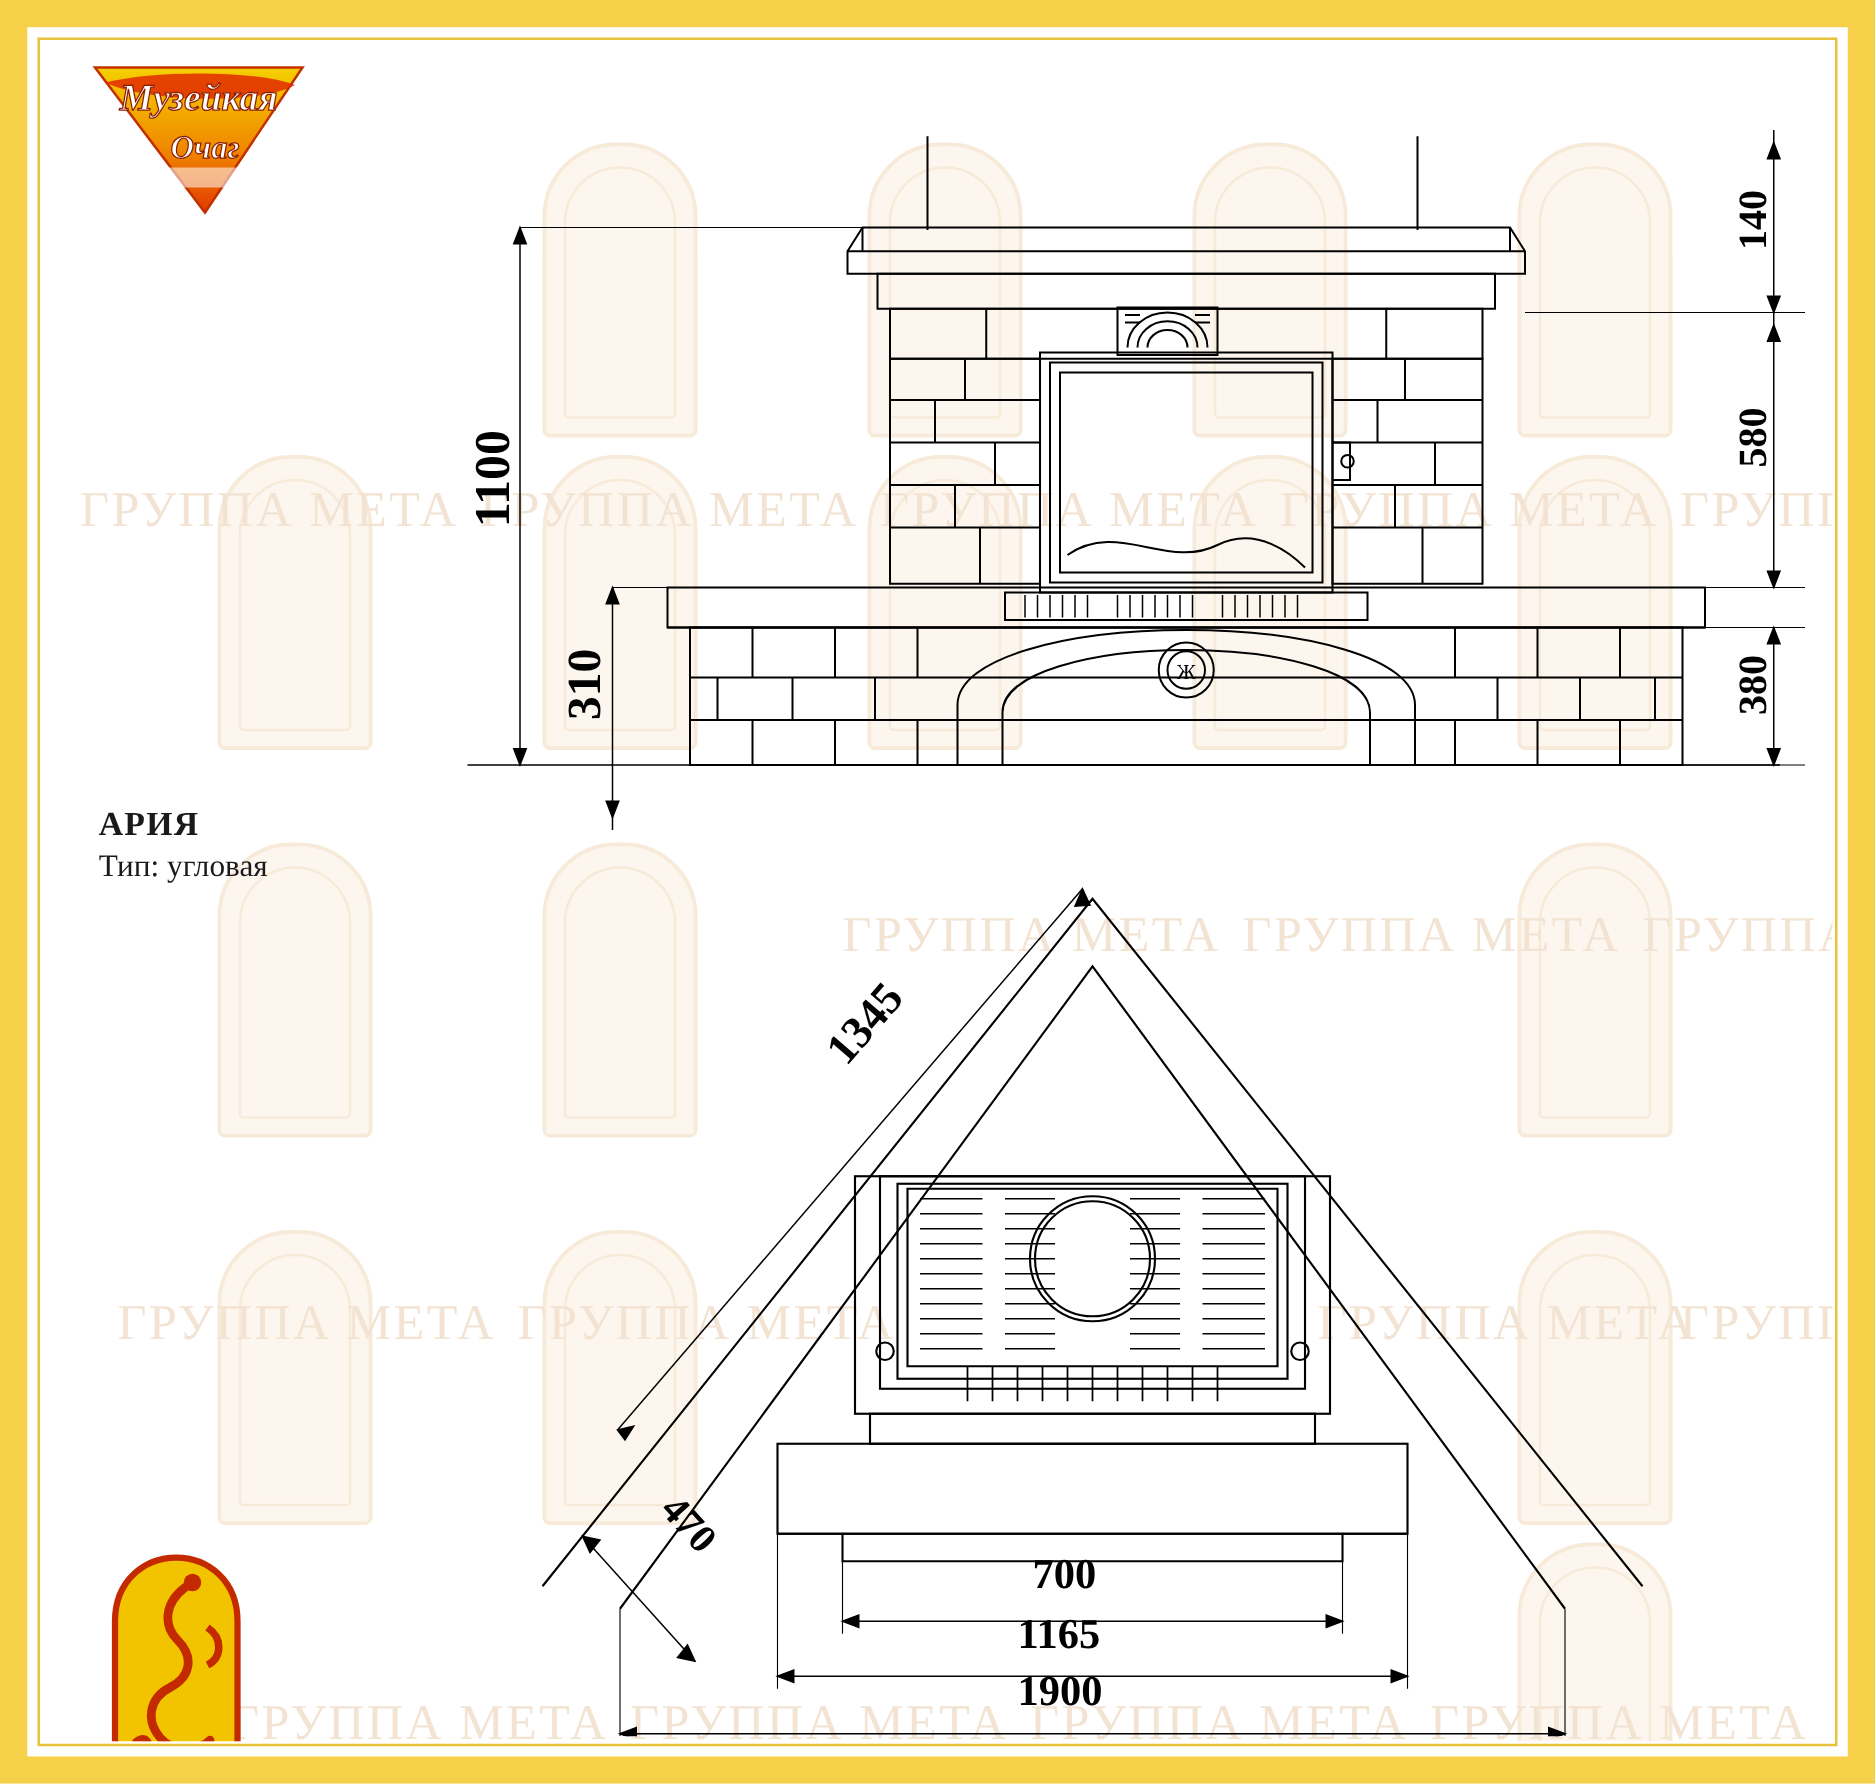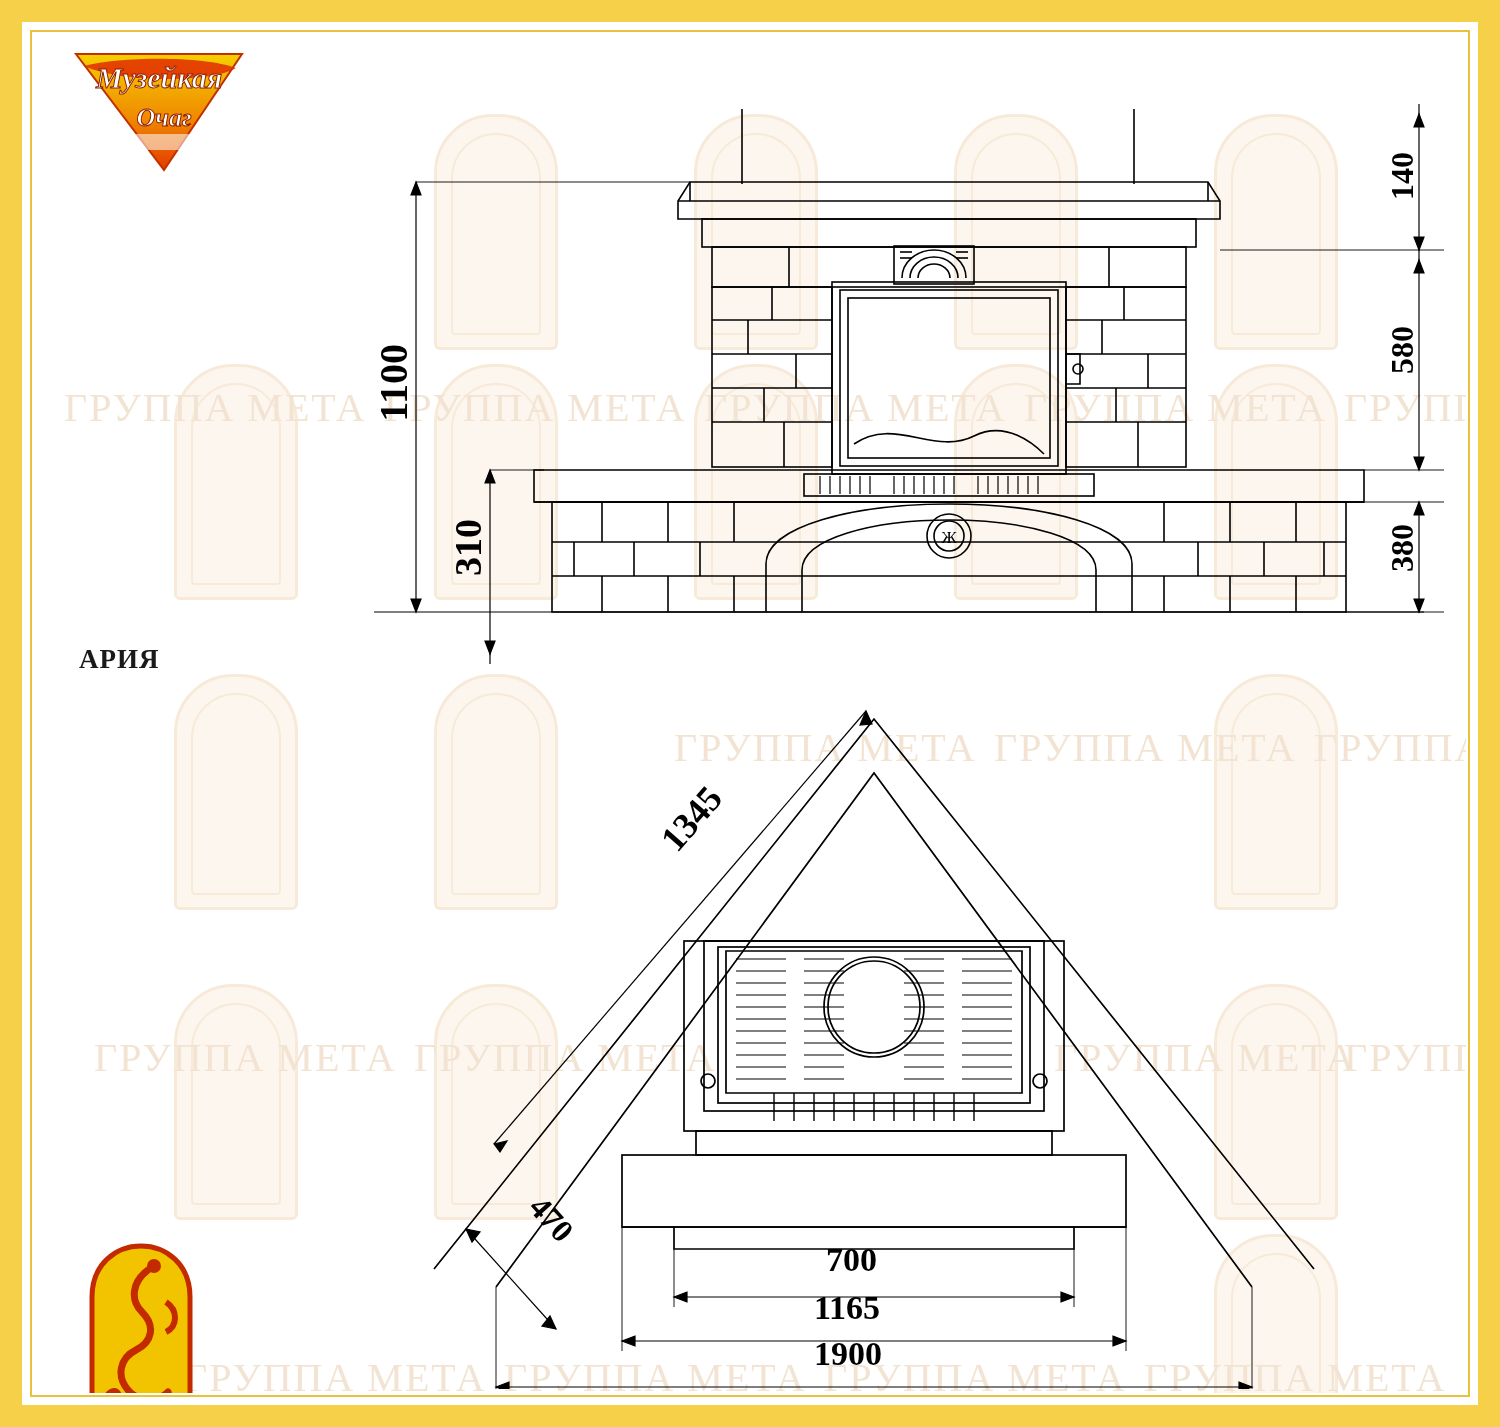--- a/index.html
+++ b/index.html
@@ -365,20 +365,21 @@
 
       <div class="dim v" style="left:36px; top:280px; font-size:40px;">1100</div>
       <div class="dim v" style="left:112px; top:455px; font-size:38px;">310</div>
       <div class="dim v" style="left:1050px; top:88px; font-size:32px;">140</div>
       <div class="dim v" style="left:1050px; top:262px; font-size:32px;">580</div>
       <div class="dim v" style="left:1050px; top:460px; font-size:32px;">380</div>
     </div>
 
     <div class="infoblock">
       <div class="title">АРИЯ</div>
+      <div class="line">Тип: угловая</div>
     </div>
 
     <div style="position:absolute; left:340px; top:655px; width:1090px; height:700px;">
       <svg width="1090" height="700" viewBox="0 0 1090 700">
         <g fill="none" stroke="#000" stroke-width="1.7">
 
           <path d="M60,580 L500,30 L940,580"></path>
           <path d="M122,598 L500,84 L878,598"></path>
 
           <rect x="310" y="252" width="380" height="190"></rect>

